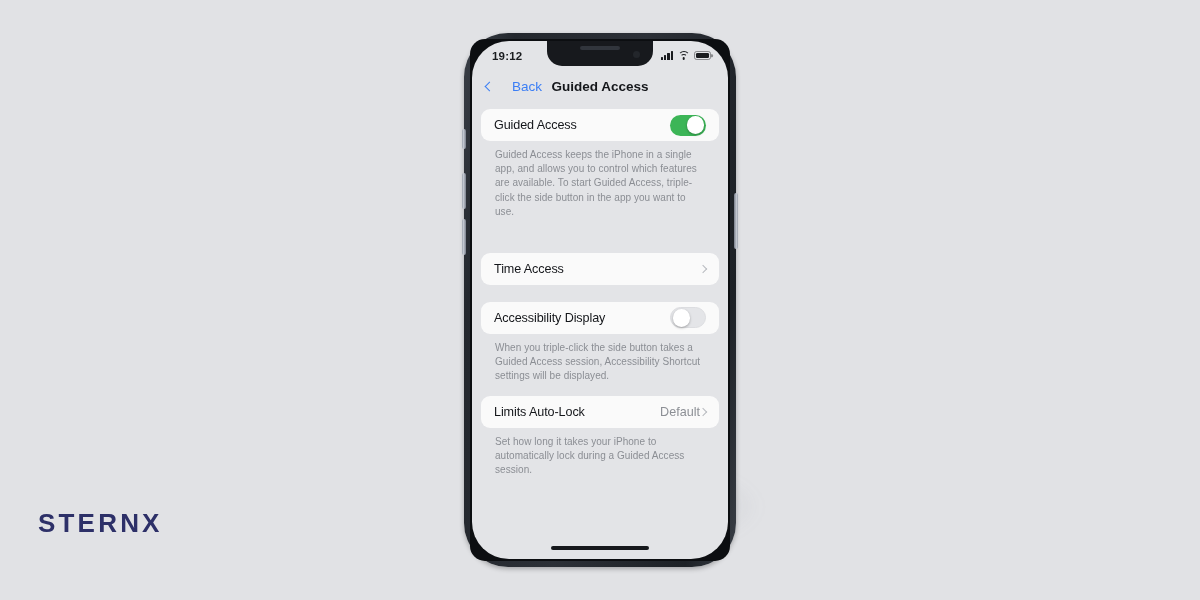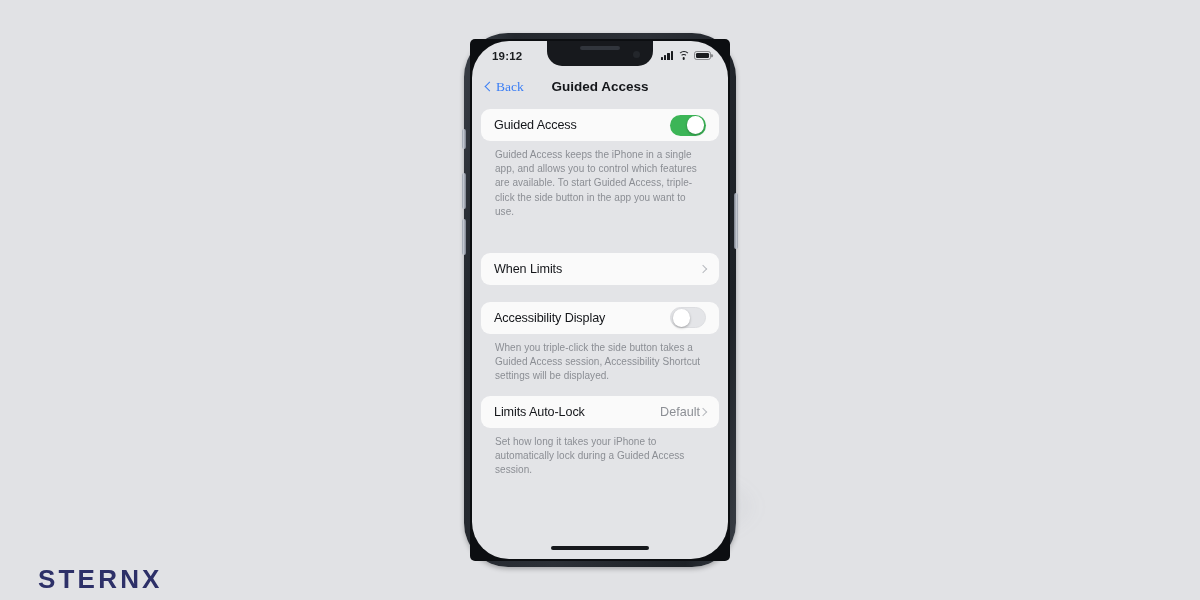--- a/index.html
+++ b/index.html
@@ -6,21 +6,21 @@
   html, body {
     width:1200px; height:600px;
     font-family:"Liberation Sans", sans-serif;
     background:#e1e2e5;
     overflow:hidden;
   }
   .stage { position:relative; width:1200px; height:600px; background:#e1e2e5; }
 
   
   .brand {
-    position:absolute; left:38px; top:564px;
+    position:absolute; left:38px; top:508px;
     font-size:26px; font-weight:700; letter-spacing:3.2px;
     color:#2d3068; font-family:"Liberation Sans", sans-serif;
   }
 
   
   .phone-shadow {
     position:absolute; left:487px; top:470px;
     width:270px; height:82px; border-radius:50%;
     background:radial-gradient(ellipse at 38% 42%, rgba(95,100,115,.40) 0%, rgba(120,125,140,.20) 42%, rgba(150,155,168,0) 72%);
     filter:blur(9px);
@@ -30,21 +30,21 @@
   .phone {
     position:absolute; left:464px; top:33px;
     width:272px; height:534px;
     border-radius:44px;
     background:linear-gradient(100deg,#3b4048 0%, #23272d 14%, #2c3037 50%, #1d2126 86%, #3a3f47 100%);
     padding:6px;
     box-shadow:0 2px 5px rgba(0,0,0,.28);
   }
   .phone-inner {
     position:relative; width:100%; height:100%;
-    border-radius:5px; background:#0c0e11; padding:2px;
+    border-radius:15px; background:#0c0e11; padding:2px;
   }
   .screen {
     position:relative; width:100%; height:100%;
     border-radius:37px; overflow:hidden;
     background:#e3e4e7;
     display:flex; flex-direction:column;
   }
 
   
   .btn-side {
@@ -99,22 +99,22 @@
           border-radius:2.6px; position:relative; padding:1px; }
   .batt-fill { width:100%; height:100%; background:#1a1c1f; border-radius:1.2px; }
   .batt-cap { position:absolute; right:-2.8px; top:50%; transform:translateY(-50%);
               width:1.6px; height:3.6px; border-radius:0 1px 1px 0; background:rgba(26,28,31,.45); }
 
   
   .navbar {
     position:relative; flex:0 0 33px; height:33px;
     display:flex; align-items:center; padding:0 14px;
   }
-  .back { display:flex; align-items:center; gap:2px; color:#3b7ef5;
-          font-size:13.5px; cursor:pointer;font-family:Liberation Serif, serif; }
+  .back { display:flex; align-items:center; gap:18px; color:#3b7ef5;
+          font-size:13.5px; cursor:pointer; }
   .chev-left { width:7px; height:7px; border-left:1.9px solid #3b7ef5;
                border-bottom:1.9px solid #3b7ef5; transform:rotate(45deg); margin-right:1px; }
   .nav-title {
     position:absolute; left:0; right:0; text-align:center;
     font-size:13.5px; font-weight:700; color:#14161a; pointer-events:none;
   }
 
   
   .content { flex:1 1 auto; padding:6px 9px 0 9px; overflow:hidden; }
   .card {
@@ -218,21 +218,21 @@
           </div>
           <div class="footnote">Guided Access keeps the iPhone in a single app, and allows you to control which features are available. To start Guided Access, triple-click the side button in the app you want to use.</div>
 
           <div class="gap"></div>
 
 
           <div class="gap"></div>
 
           <div class="card">
             <div class="row">
-              <span class="row-label">When Limits</span>
+              <span class="row-label">Time Access</span>
               <div class="row-right">
                 <div class="chev-right"></div>
               </div>
             </div>
           </div>
 
           <div class="gap"></div>
 
           <div class="card">
             <div class="row">

